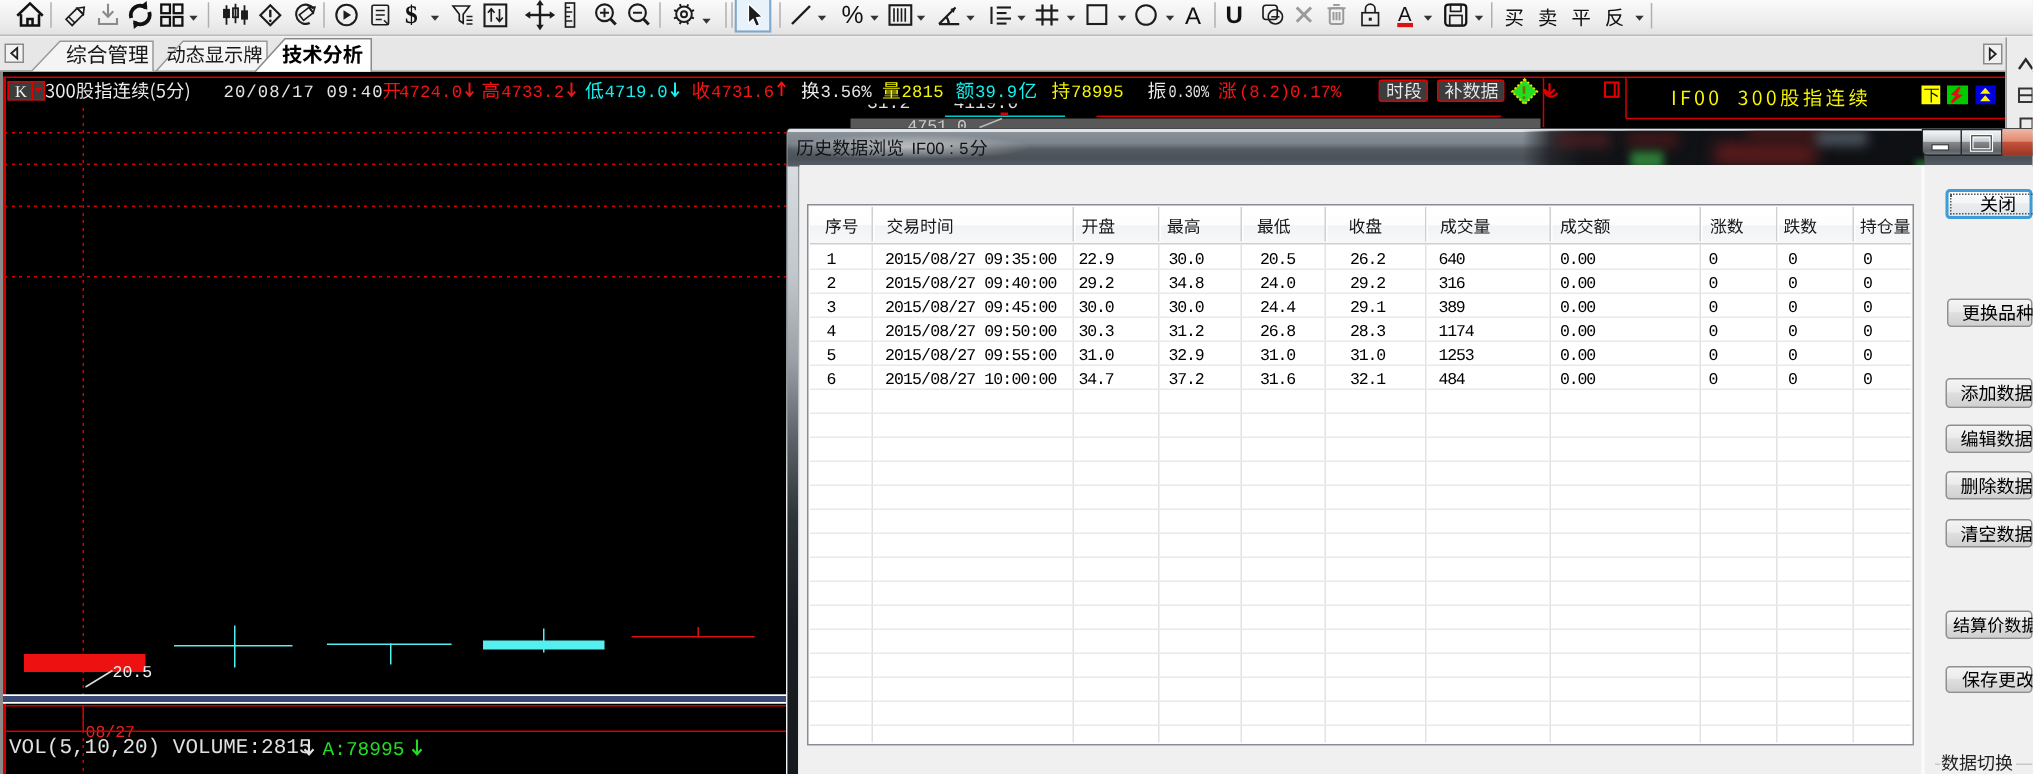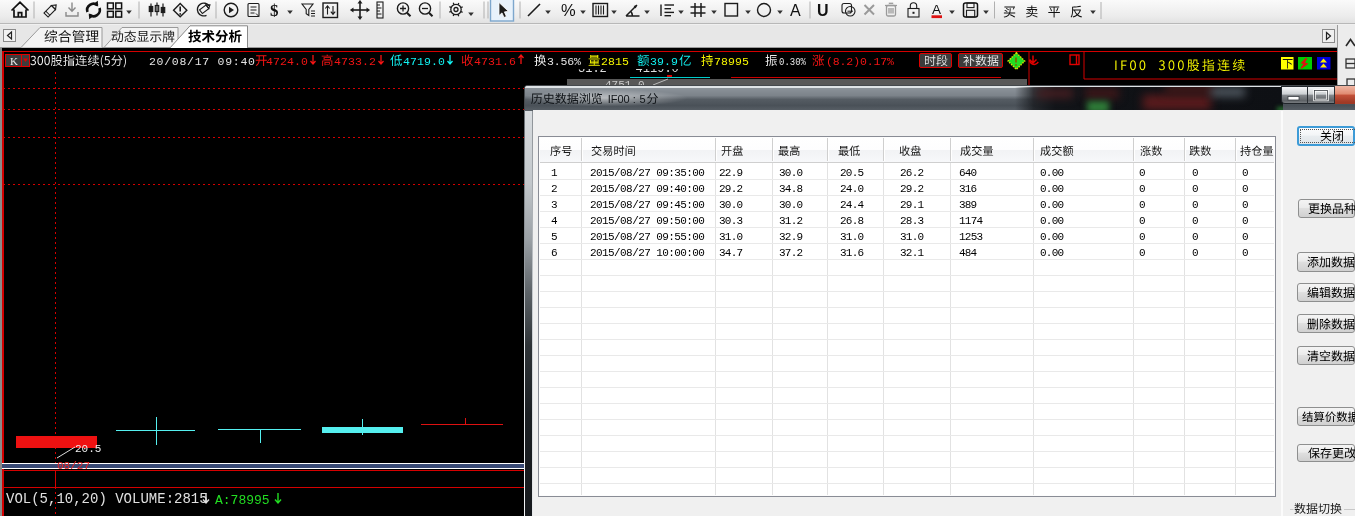--- a/index.html
+++ b/index.html
@@ -282,21 +282,21 @@
     <div class="abs" style="left:421px;top:424px;width:82px;height:1px;background:#dd1111"></div>
     <div class="abs" style="left:465px;top:418px;width:1px;height:7px;background:#dd1111"></div>
     <svg class="abs" style="left:50px;top:440px" width="60" height="20">
       <line x1="7" y1="18" x2="25" y2="7" stroke="#ddd"></line>
     </svg>
     <div class="abs mono" style="left:75px;top:443px;font-size:11px;color:#eee">20.5</div>
     <div class="abs" style="left:2px;top:463px;width:529px;height:6px;background:#e8e8e8;border-top:1px solid #fff;border-bottom:1px solid #fff"></div>
     <div class="abs" style="left:2px;top:464px;width:529px;height:4px;background:#394a75"></div>
     <div class="abs" style="left:2px;top:470px;width:529px;height:1px;background:#d40000"></div>
     <div class="abs" style="left:55px;top:470px;width:1px;height:17px;background:#d40000"></div>
-    <div class="abs mono" style="left:57px;top:460px;font-size:11px;color:#ee2222">08/27</div>
+    <div class="abs mono" style="left:57px;top:483px;font-size:11px;color:#ee2222">08/27</div>
     <div class="abs" style="left:2px;top:487px;width:529px;height:1px;background:#d40000"></div>
     <div class="abs mono" style="left:6px;top:491px;font-size:14px;color:#e0e0e0">VOL(5,10,20) VOLUME:2815</div>
     <svg class="abs" style="left:198px;top:491px" width="130" height="16">
       <path d="M8,2 v10 m-3,-3.5 l3,3.5 l3,-3.5" stroke="#e0e0e0" fill="none" stroke-width="1.4"></path>
       <text x="17" y="12.5" font-family="Liberation Mono,monospace" font-size="13" fill="#22dd22">A:78995</text>
       <path d="M80,2 v10 m-3,-3.5 l3,3.5 l3,-3.5" stroke="#22dd22" fill="none" stroke-width="1.4"></path>
     </svg>
     <div class="abs" style="left:1337px;top:25px;width:18px;height:61px;background:#ececec;border-left:1px solid #9a9a9a"></div>
     <svg class="abs" style="left:1337px;top:25px" width="18" height="61">
       <path d="M9,21 L13.5,14.5 L18,21" stroke="#2a2a2a" fill="none" stroke-width="1.6"></path>

